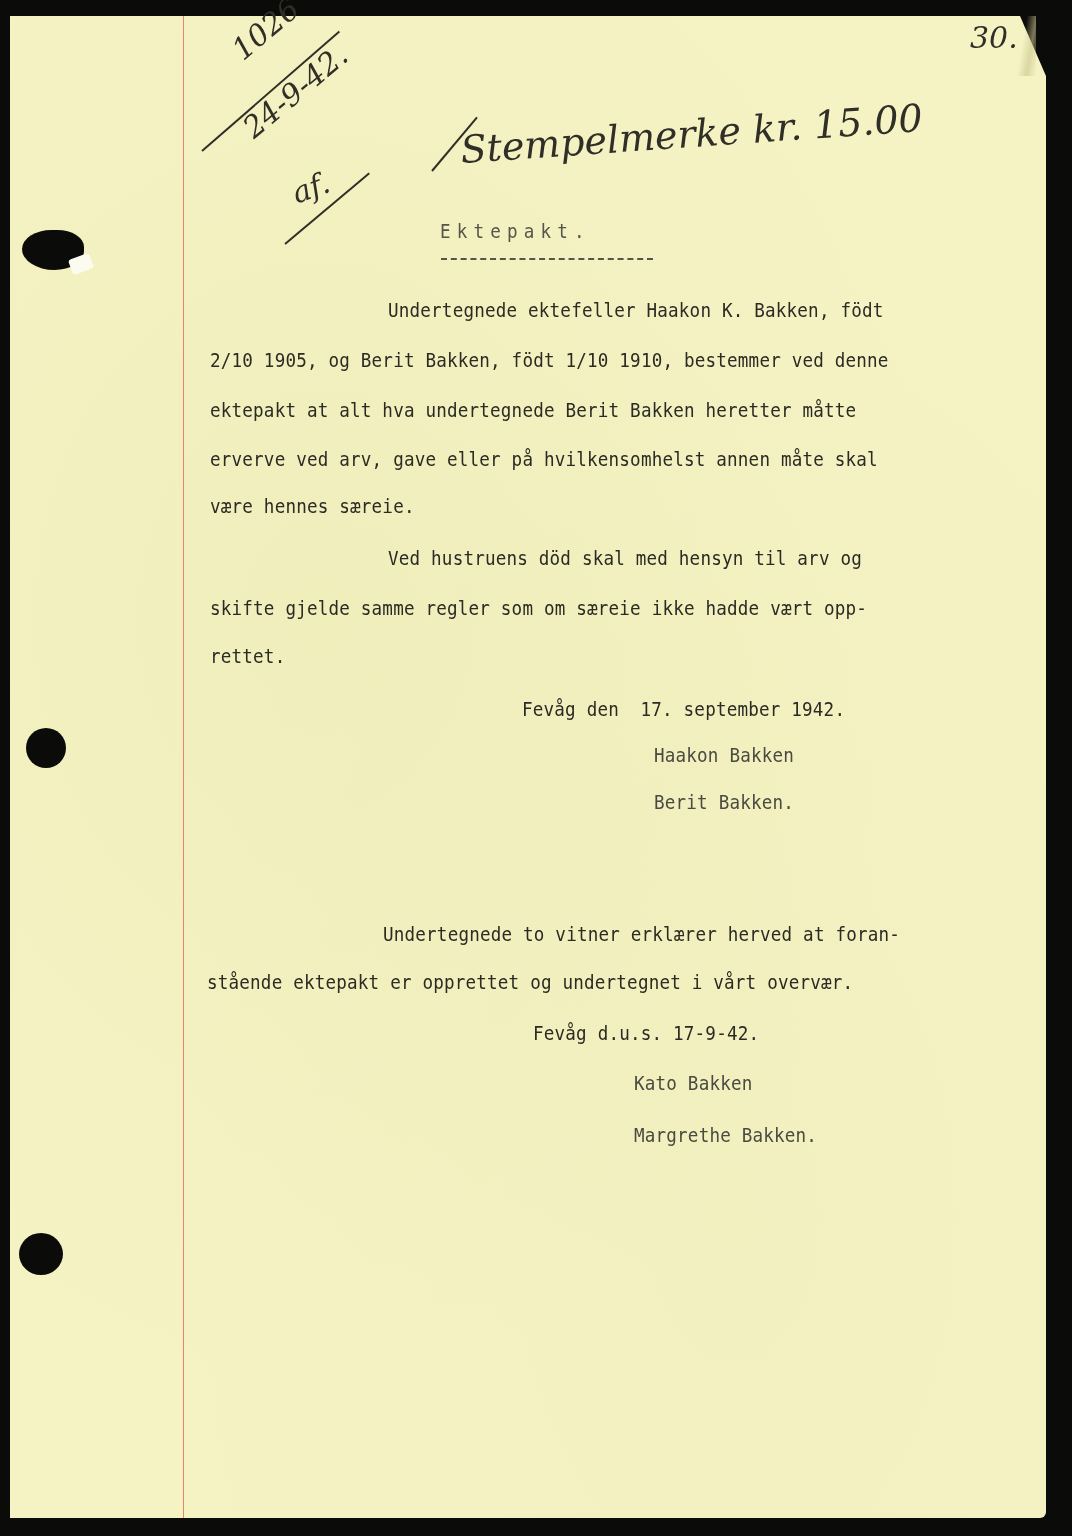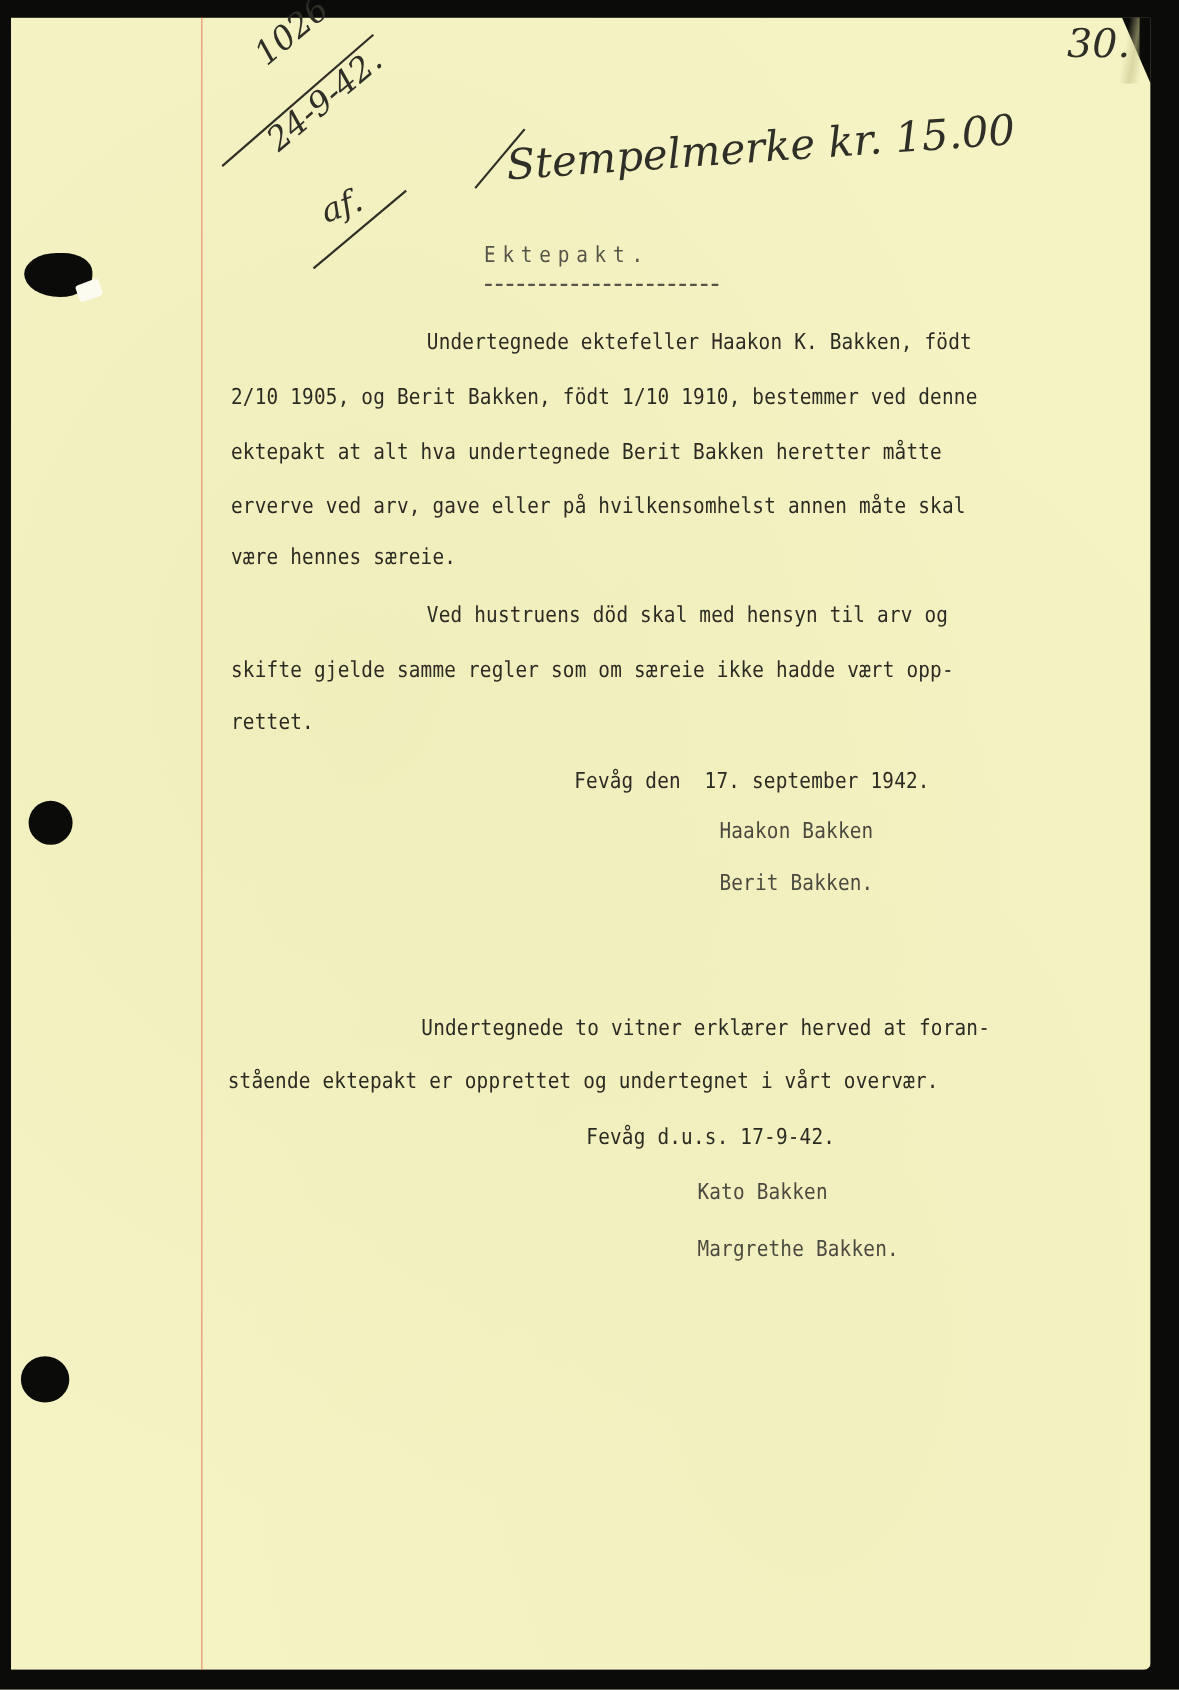--- a/index.html
+++ b/index.html
@@ -25,21 +25,21 @@
     .margin-line {
       position: absolute; left: 173px; top: 0; width: 1px; height: 1502px; background: #e08a6a;
     }
     .hole { position: absolute; background: #0b0b0a; border-radius: 50%; }
     .hole.h1 { left: 22px; top: 230px; width: 62px; height: 40px; border-radius: 50% 45% 50% 55%; }
     .hole-tab { position: absolute; left: 70px; top: 256px; width: 22px; height: 16px; background: #fbfbf0; transform: rotate(-20deg); border-radius: 3px; }
     .hole.h2 { left: 26px; top: 728px; width: 40px; height: 40px; }
     .hole.h3 { left: 19px; top: 1233px; width: 44px; height: 42px; }
 
     .hand { position: absolute; font-family: "DejaVu Serif", serif; font-style: italic; color: #2f2f28; }
-    .page-no { left: 970px; top: 20px; font-size: 36px; }
+    .page-no { left: 970px; top: 20px; font-size: 30px; }
     .reg-no { left: 225px; top: 40px; font-size: 30px; transform: rotate(-40deg); transform-origin: left top; }
     .reg-date { left: 236px; top: 118px; font-size: 30px; transform: rotate(-40deg); transform-origin: left top; }
     .reg-init { left: 292px; top: 170px; font-size: 30px; transform: rotate(-20deg); }
     .slash1 { position: absolute; left: 206px; top: 32px; width: 182px; height: 2px; background: #2f2f28; transform: rotate(-41deg); transform-origin: right center; left: 202px; top: 150px; transform-origin: left center; }
     .slash2 { position: absolute; left: 285px; top: 243px; width: 110px; height: 2px; background: #2f2f28; transform: rotate(-40deg); transform-origin: left center; }
     .stamp { left: 460px; top: 112px; font-size: 38px; transform: rotate(-4deg); }
     .stamp-stroke { position: absolute; left: 432px; top: 126px; width: 70px; height: 2px; background: #2f2f28; transform: rotate(-50deg); transform-origin: left center; top: 170px; }
 
     .typed {
       position: absolute; font-family: "DejaVu Sans Mono", monospace; color: #2b2b24;

